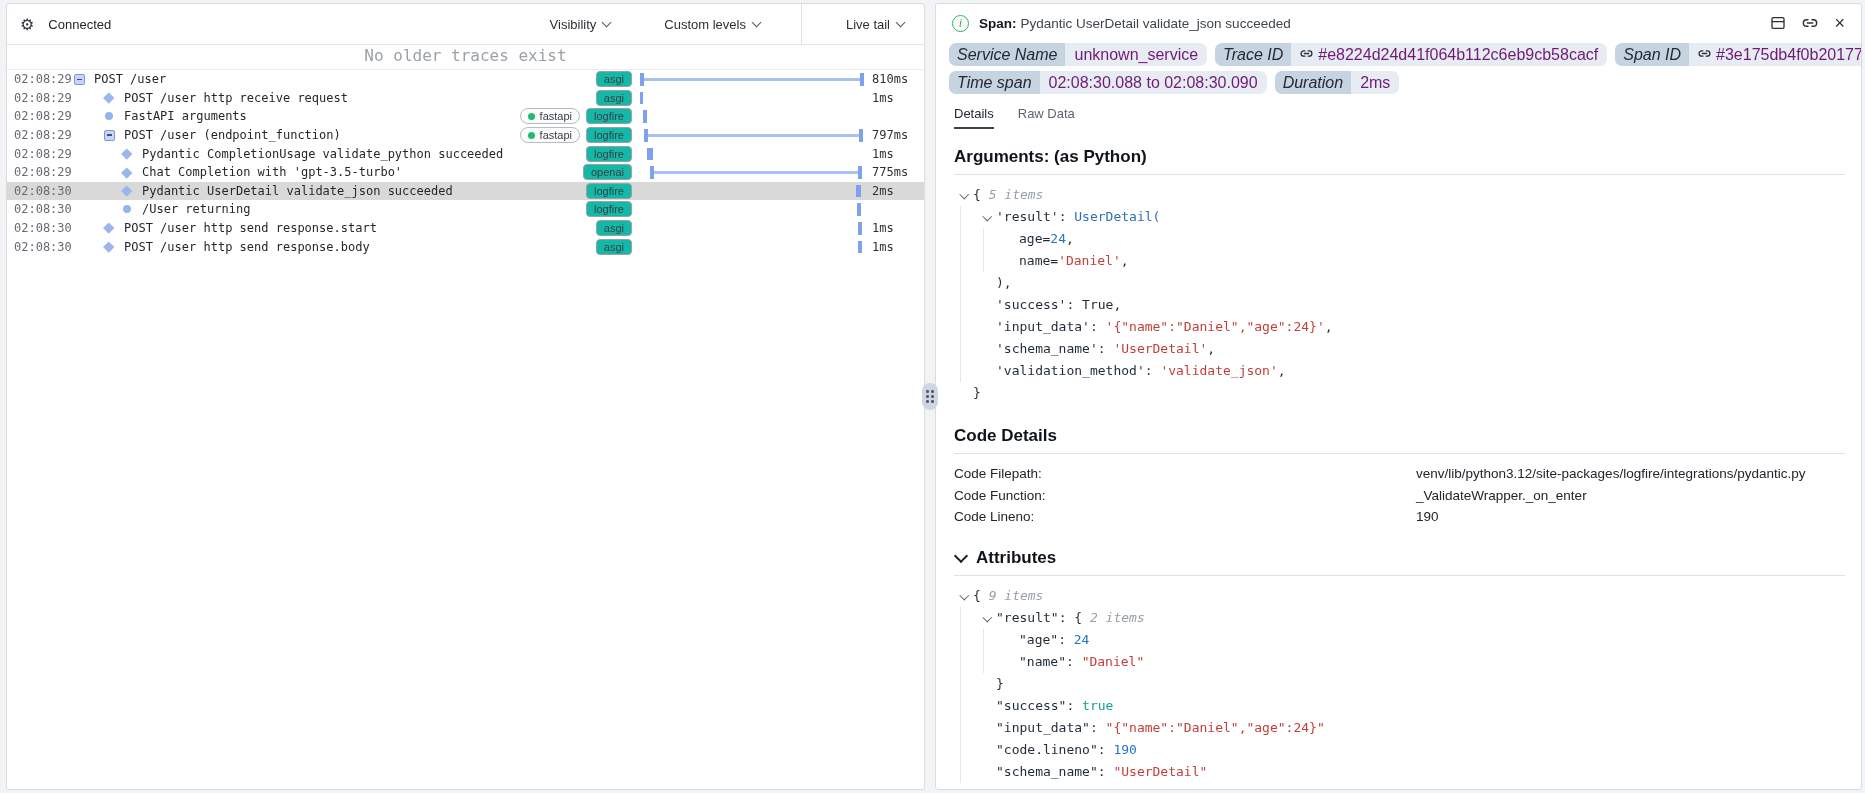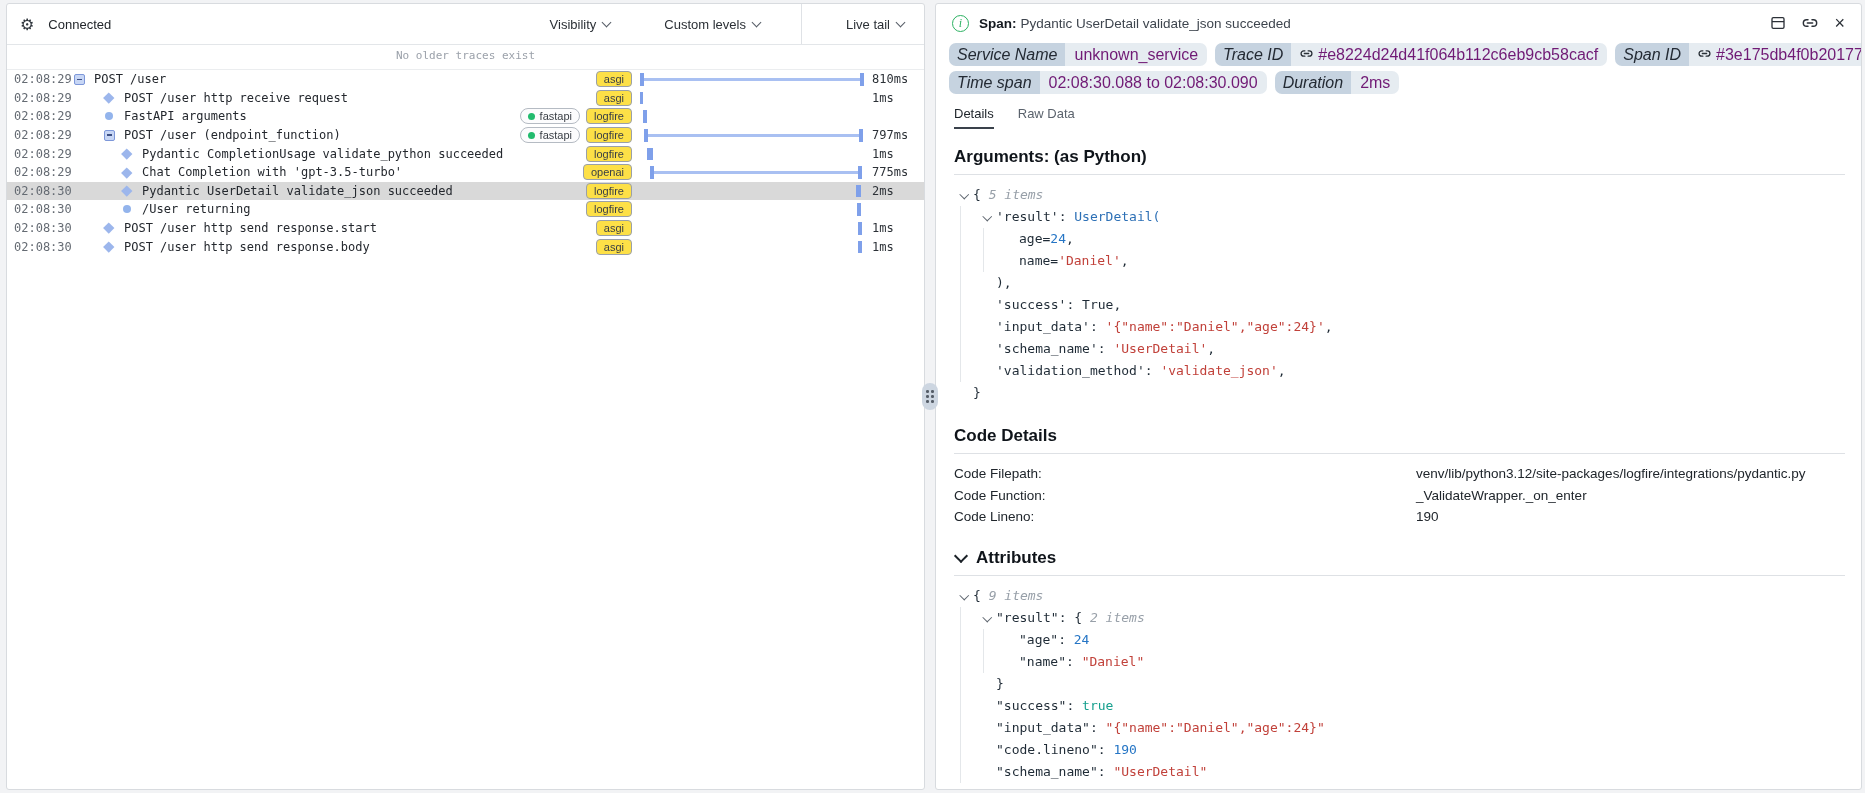--- a/index.html
+++ b/index.html
@@ -13,34 +13,34 @@
 
   
   .lp-header{height:40px;display:flex;align-items:center;padding-left:13px;border-bottom:1px solid #e3e6e9;}
   .gear{font-size:16px;color:#30363d;cursor:pointer;}
   .connected{font-size:13px;color:#22262b;margin-left:14px;}
   .hdr-right{margin-left:auto;display:flex;align-items:stretch;height:100%;gap:28px;}
   .hdr-dd{display:flex;align-items:center;gap:7px;font-size:13px;color:#2b3036;padding:0 13px;cursor:pointer;}
   .hdr-dd.live{padding:0 20px 0 16px;}
   .hdr-sep{width:1px;background:#dfe2e6;}
   .chv{display:inline-block;width:6px;height:6px;border-right:1.5px solid #565d66;border-bottom:1.5px solid #565d66;transform:rotate(45deg);margin-top:-3px;}
-  .notice{height:24px;line-height:22px;text-align:center;font-family:"DejaVu Sans Mono",monospace;font-size:11px;color:#9ba1aa;border-bottom:1px solid #ebedef;}
+  .notice{height:24px;line-height:22px;text-align:center;font-family:"DejaVu Sans Mono",monospace;font-size:16px;color:#9ba1aa;border-bottom:1px solid #ebedef;}
 
   .trace-row{height:18.6px;display:flex;align-items:center;padding-left:7px;font-family:"DejaVu Sans Mono",monospace;font-size:12px;cursor:pointer;}
   .trace-row.selected{background:#d9d9d9;}
   .t-time{width:58px;flex:none;color:#656b73;}
   .t-ind{flex:none;}
   .t-icon{flex:none;width:14px;display:flex;align-items:center;justify-content:center;}
   .ic-minus{width:11px;height:11px;box-sizing:border-box;background:#c7d6f5;border:1.5px solid #7d97d9;border-radius:2px;display:flex;align-items:center;justify-content:center;}
   .ic-minus i{display:block;width:5px;height:1.5px;background:#3c4f84;}
   .ic-diamond{width:7.5px;height:7.5px;background:#9cb6ec;transform:rotate(45deg);}
   .ic-circle{width:8px;height:8px;background:#93b4ec;border-radius:50%;}
   .t-name{margin-left:8px;color:#24282e;white-space:pre;}
   .t-tags{margin-left:auto;display:flex;align-items:center;gap:6px;flex:none;padding-right:8px;}
-  .tag{height:16px;box-sizing:border-box;display:flex;align-items:center;padding:0 7px;border:1px solid #9aa0a8;border-radius:4px;background:#fde047;color:#393e45;font-size:11px;font-family:"Liberation Sans",sans-serif;}
+  .tag{height:16px;box-sizing:border-box;display:flex;align-items:center;padding:0 7px;border:1px solid #9aa0a8;border-radius:4px;background:#14b8a6;color:#393e45;font-size:11px;font-family:"Liberation Sans",sans-serif;}
   .tag.fastapi{background:#fcfcfd;border-color:#b5bbc3;border-radius:9px;gap:5px;}
   .tag .dot{width:7px;height:7px;border-radius:50%;background:#22bb6e;}
   .bar-track{width:224px;height:18px;position:relative;flex:none;}
   .bar-line{position:absolute;top:7.5px;height:3.5px;background:#a9c0f2;}
   .bar-cap{position:absolute;top:3px;height:12.5px;background:#7fa0ea;}
   .t-dur{width:52px;margin-left:8px;flex:none;color:#2c3137;}
 
   
   .drag-handle{position:absolute;left:922px;top:383px;width:16px;height:27px;background:#cdd6e1;border-radius:8px;z-index:5;display:grid;grid-template-columns:2.5px 2.5px;grid-template-rows:2.5px 2.5px 2.5px;gap:2.5px;align-content:center;justify-content:center;cursor:col-resize;}
   .drag-handle i{background:#555d68;border-radius:50%;}

